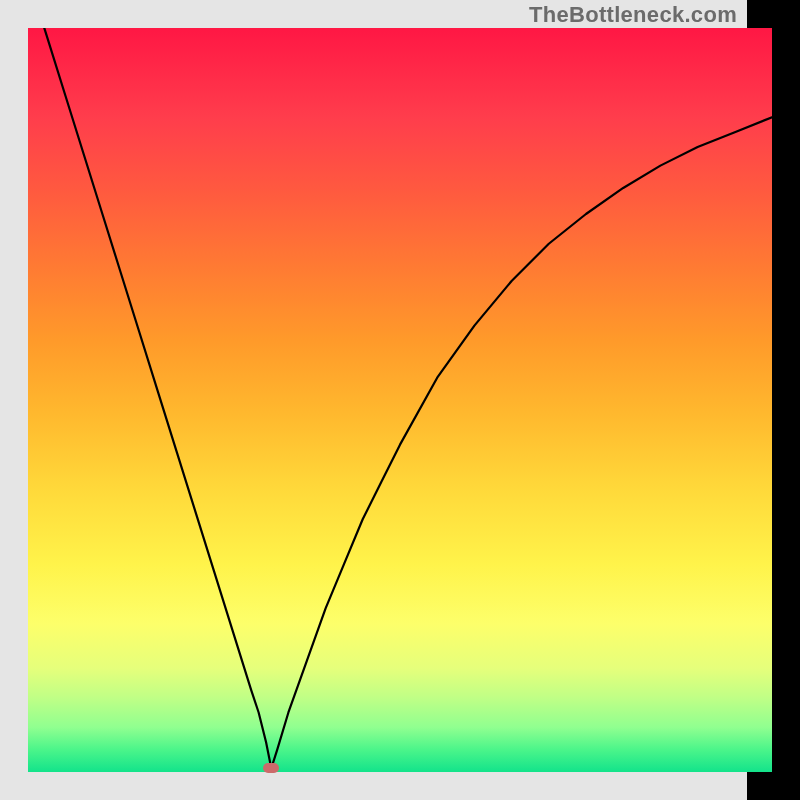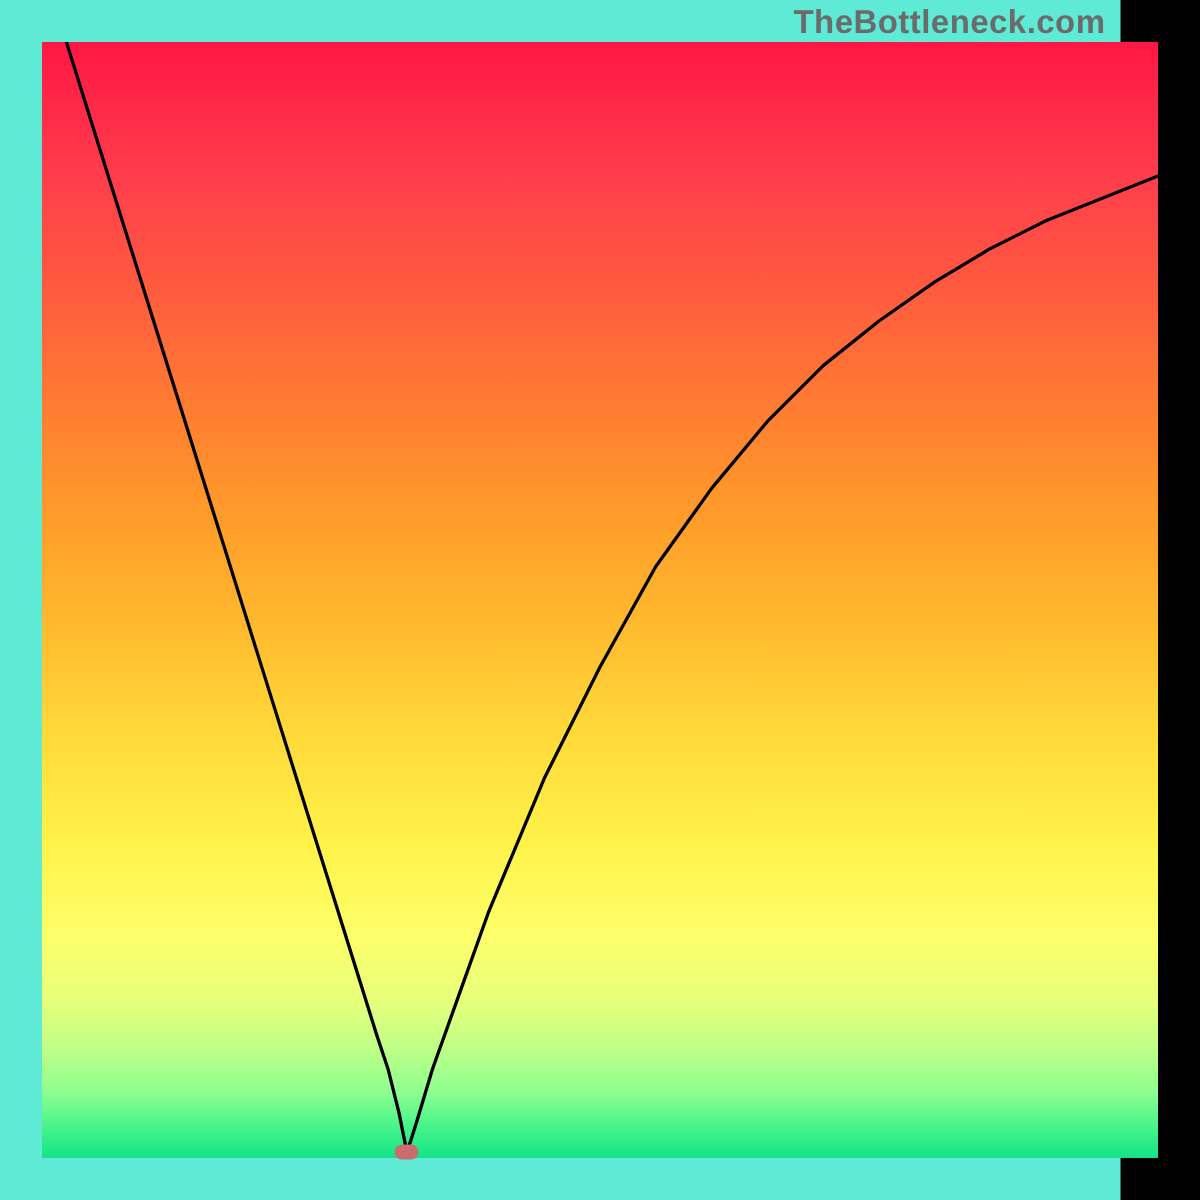--- a/index.html
+++ b/index.html
@@ -9,21 +9,21 @@
     height: 800px;
     background: #000;
     overflow: hidden;
   }
   .frame {
     position: absolute;
     left: 0;
     top: 0;
     width: 747px;
     height: 800px;
-    background: #5eead4;
+    background: #e5e5e5;
   }
   .plot-area {
     position: absolute;
     left: 28px;
     top: 28px;
     width: 744px;
     height: 744px;
     background: linear-gradient(to bottom,
       #ff1744 0%,
       #ff2a48 6%,

